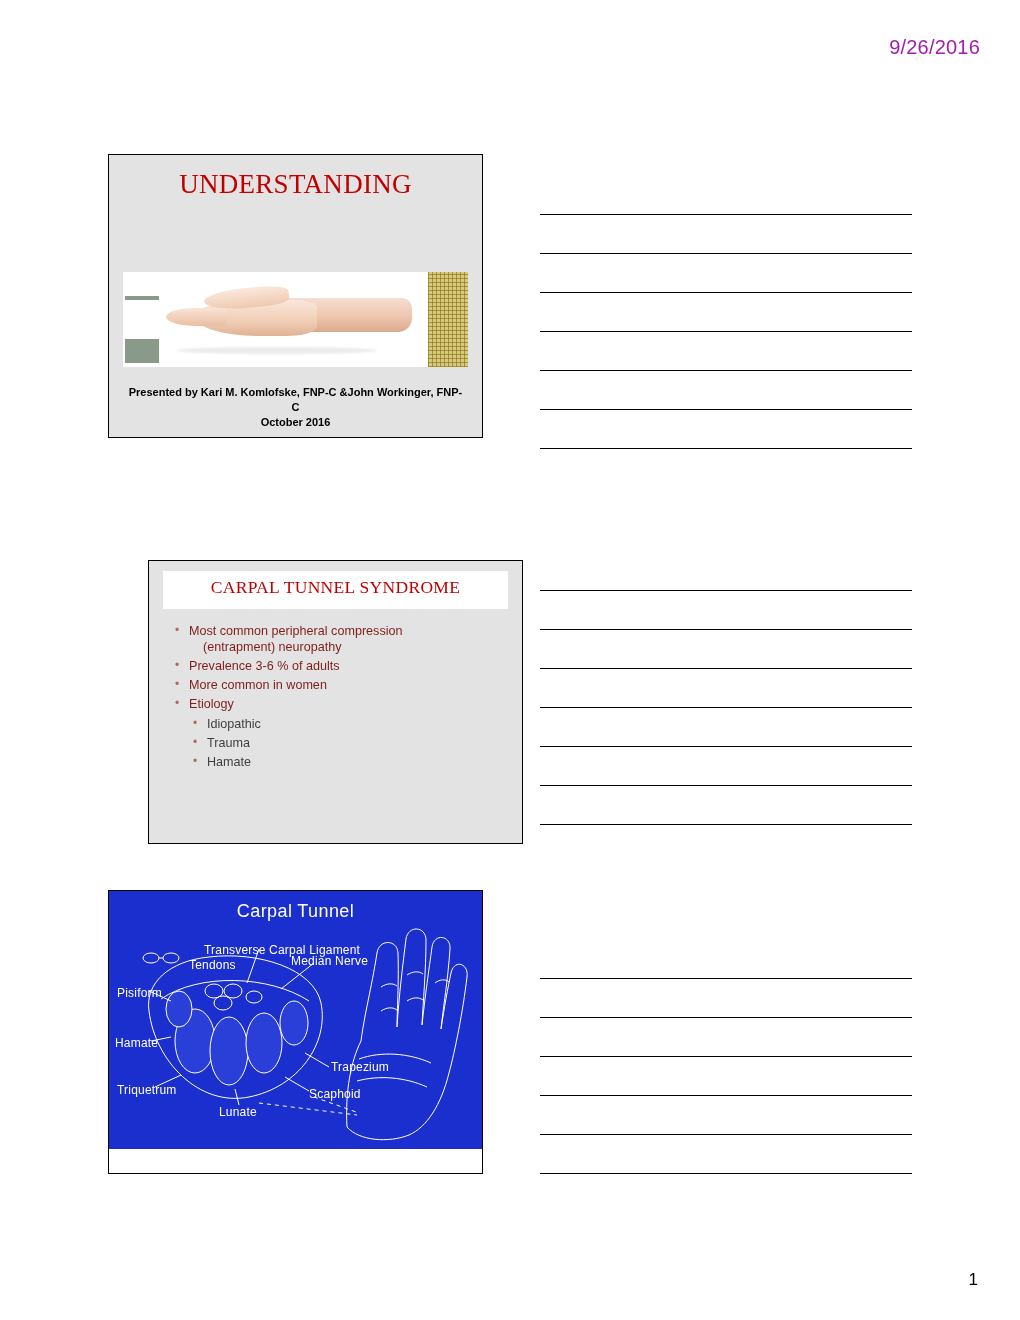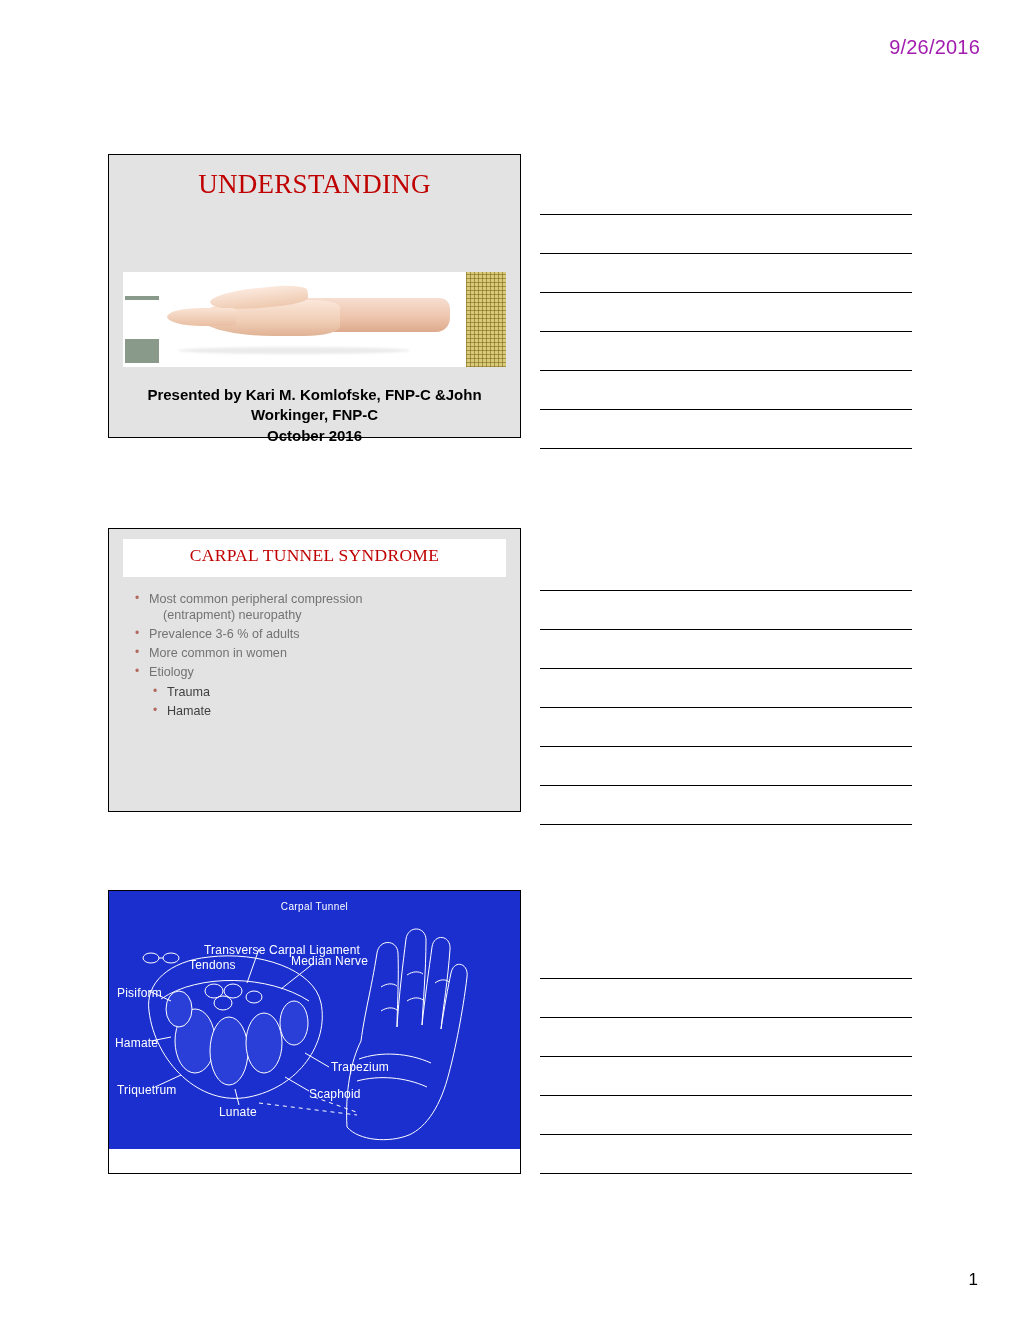--- a/index.html
+++ b/index.html
@@ -30,27 +30,27 @@
     bottom: 30px;
     right: 42px;
     font-size: 17px;
     color: #000;
   }
 
   
   .slide {
     position: absolute;
     left: 108px;
-    width: 413px;
+    width: 375px;
     border: 1px solid #000;
     box-sizing: border-box;
     background: #fff;
   }
   #slide-1 { top: 154px; height: 284px; }
-  #slide-2 { top: 528px; height: 284px; }
+  #slide-2 { top: 560px; height: 284px; margin-left: 40px; }
   #slide-3 { top: 890px; height: 284px; }
 
   
   .s1-inner {
     position: relative;
     width: 100%;
     height: 100%;
     background: #e3e3e3;
     box-sizing: border-box;
   }
@@ -156,21 +156,21 @@
     background-image:
       repeating-linear-gradient(0deg, rgba(120,100,20,.55) 0 1px, transparent 1px 4px),
       repeating-linear-gradient(90deg, rgba(120,100,20,.55) 0 1px, transparent 1px 4px);
   }
   .s1-credit {
     position: absolute;
     left: 18px;
     right: 18px;
     top: 230px;
     text-align: center;
-    font-size: 15px;
+    font-size: 11px;
     font-weight: bold;
     line-height: 1.35;
     color: #000;
   }
 
   
   .s2-inner {
     position: relative;
     width: 100%;
     height: 100%;
@@ -200,21 +200,21 @@
     position: absolute;
     top: 62px;
     left: 24px;
     right: 16px;
   }
   .bullet-l1 {
     position: relative;
     padding-left: 16px;
     margin-bottom: 3px;
     font-size: 12.6px;
-    color: #737373;
+    color: #7f1d1d;
     line-height: 1.28;
   }
   .bullet-l1::before {
     content: "•";
     position: absolute;
     left: 2px;
     top: 0;
     color: #b36a5e;
     font-size: 12px;
   }
@@ -255,21 +255,21 @@
     height: 258px;
     background: #1b2fcf;
     overflow: hidden;
   }
   .s3-caption {
     position: absolute;
     top: 10px;
     left: 0; right: 0;
     text-align: center;
     color: #fff;
-    font-size: 10px;
+    font-size: 18px;
     letter-spacing: .4px;
   }
   .s3-label {
     position: absolute;
     color: #ffffff;
     font-size: 12px;
     white-space: nowrap;
     letter-spacing: .2px;
   }
 
@@ -338,20 +338,23 @@
         <span class="cont">(entrapment) neuropathy</span>
       </div>
       <div class="bullet-l1">
         <span>Prevalence 3-6 % of adults</span>
       </div>
       <div class="bullet-l1">
         <span>More common in women</span>
       </div>
       <div class="bullet-l1">
         <span>Etiology</span>
+      </div>
+      <div class="bullet-l2">
+        <span>Idiopathic</span>
       </div>
       <div class="bullet-l2">
         <span>Trauma</span>
       </div>
       <div class="bullet-l2">
         <span>Hamate</span>
       </div>
     </div>
   </div>
 </div>

